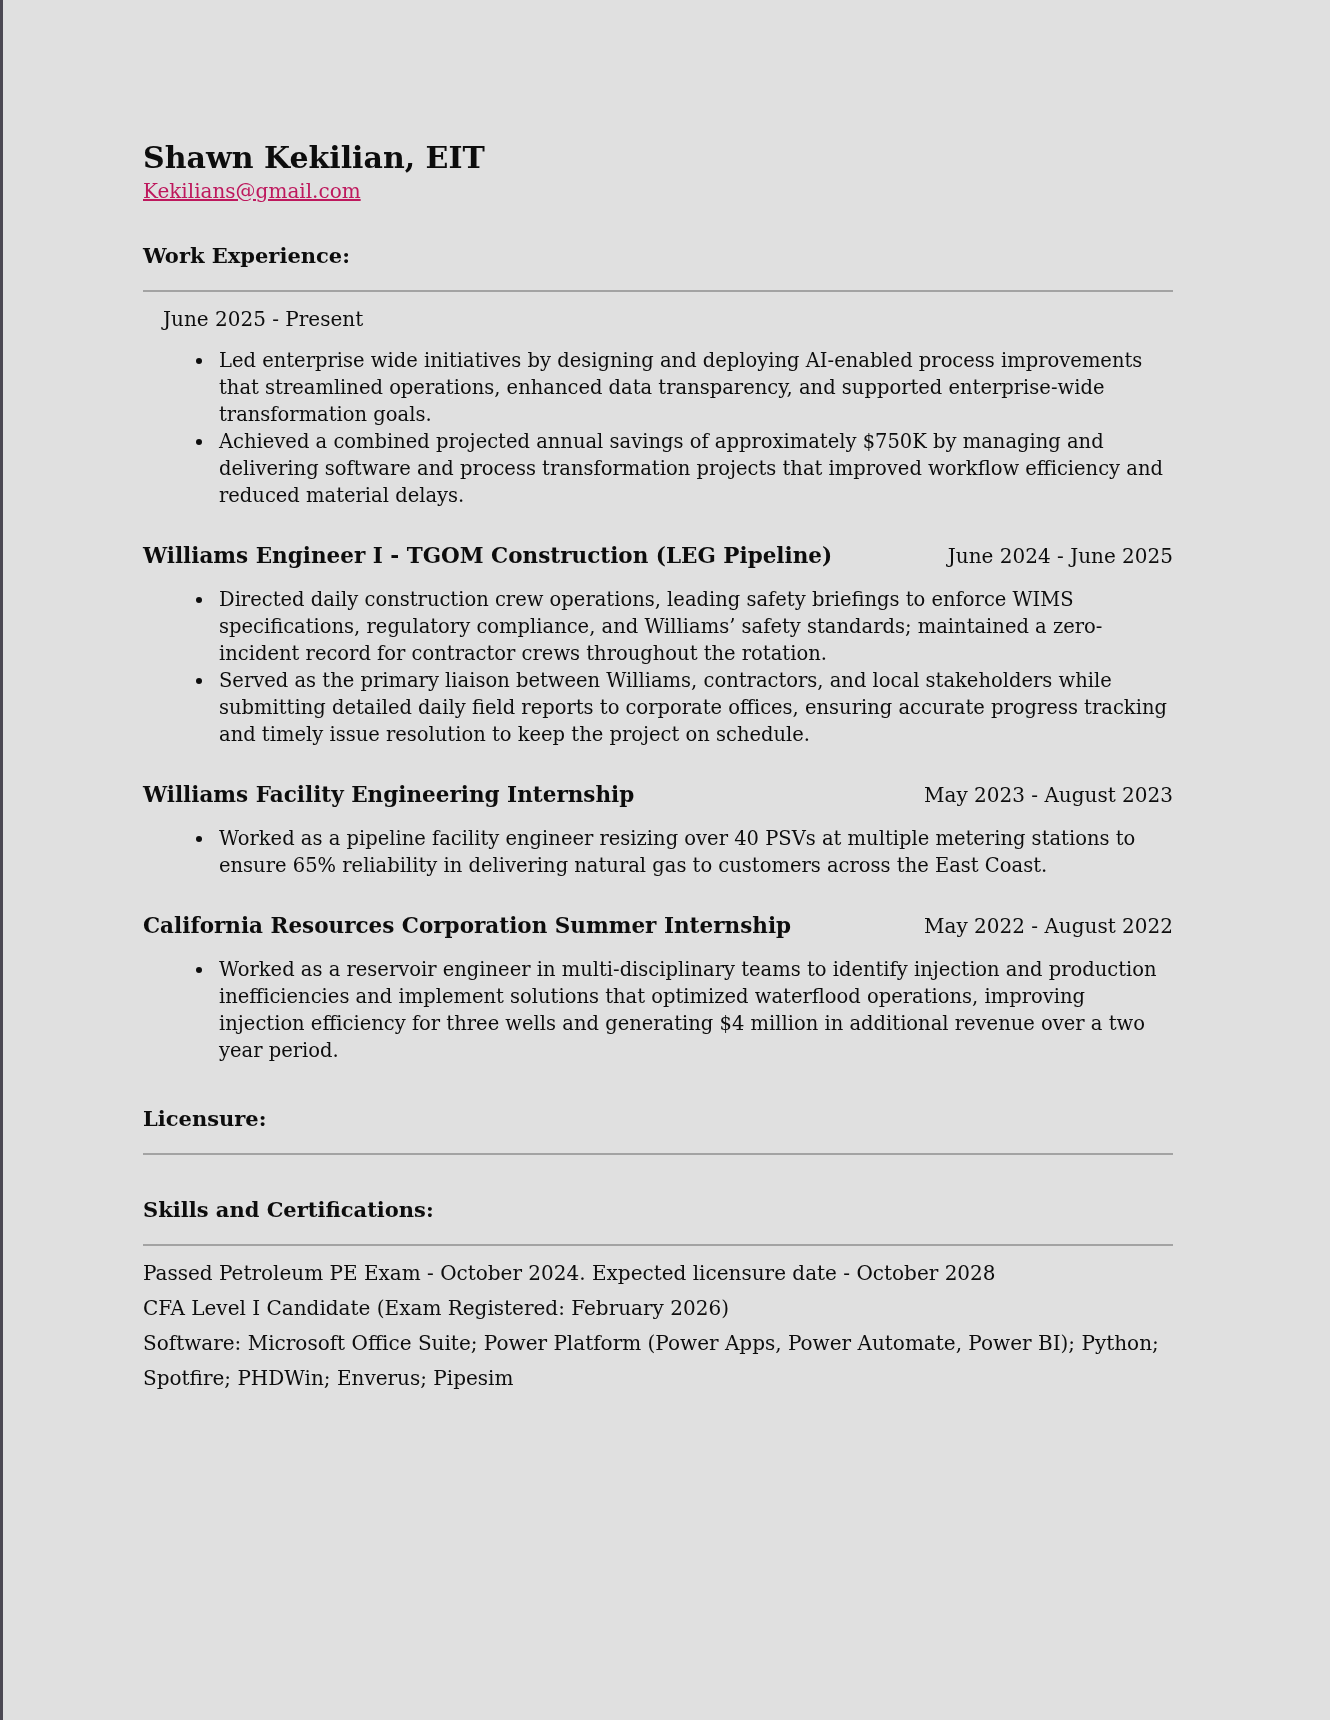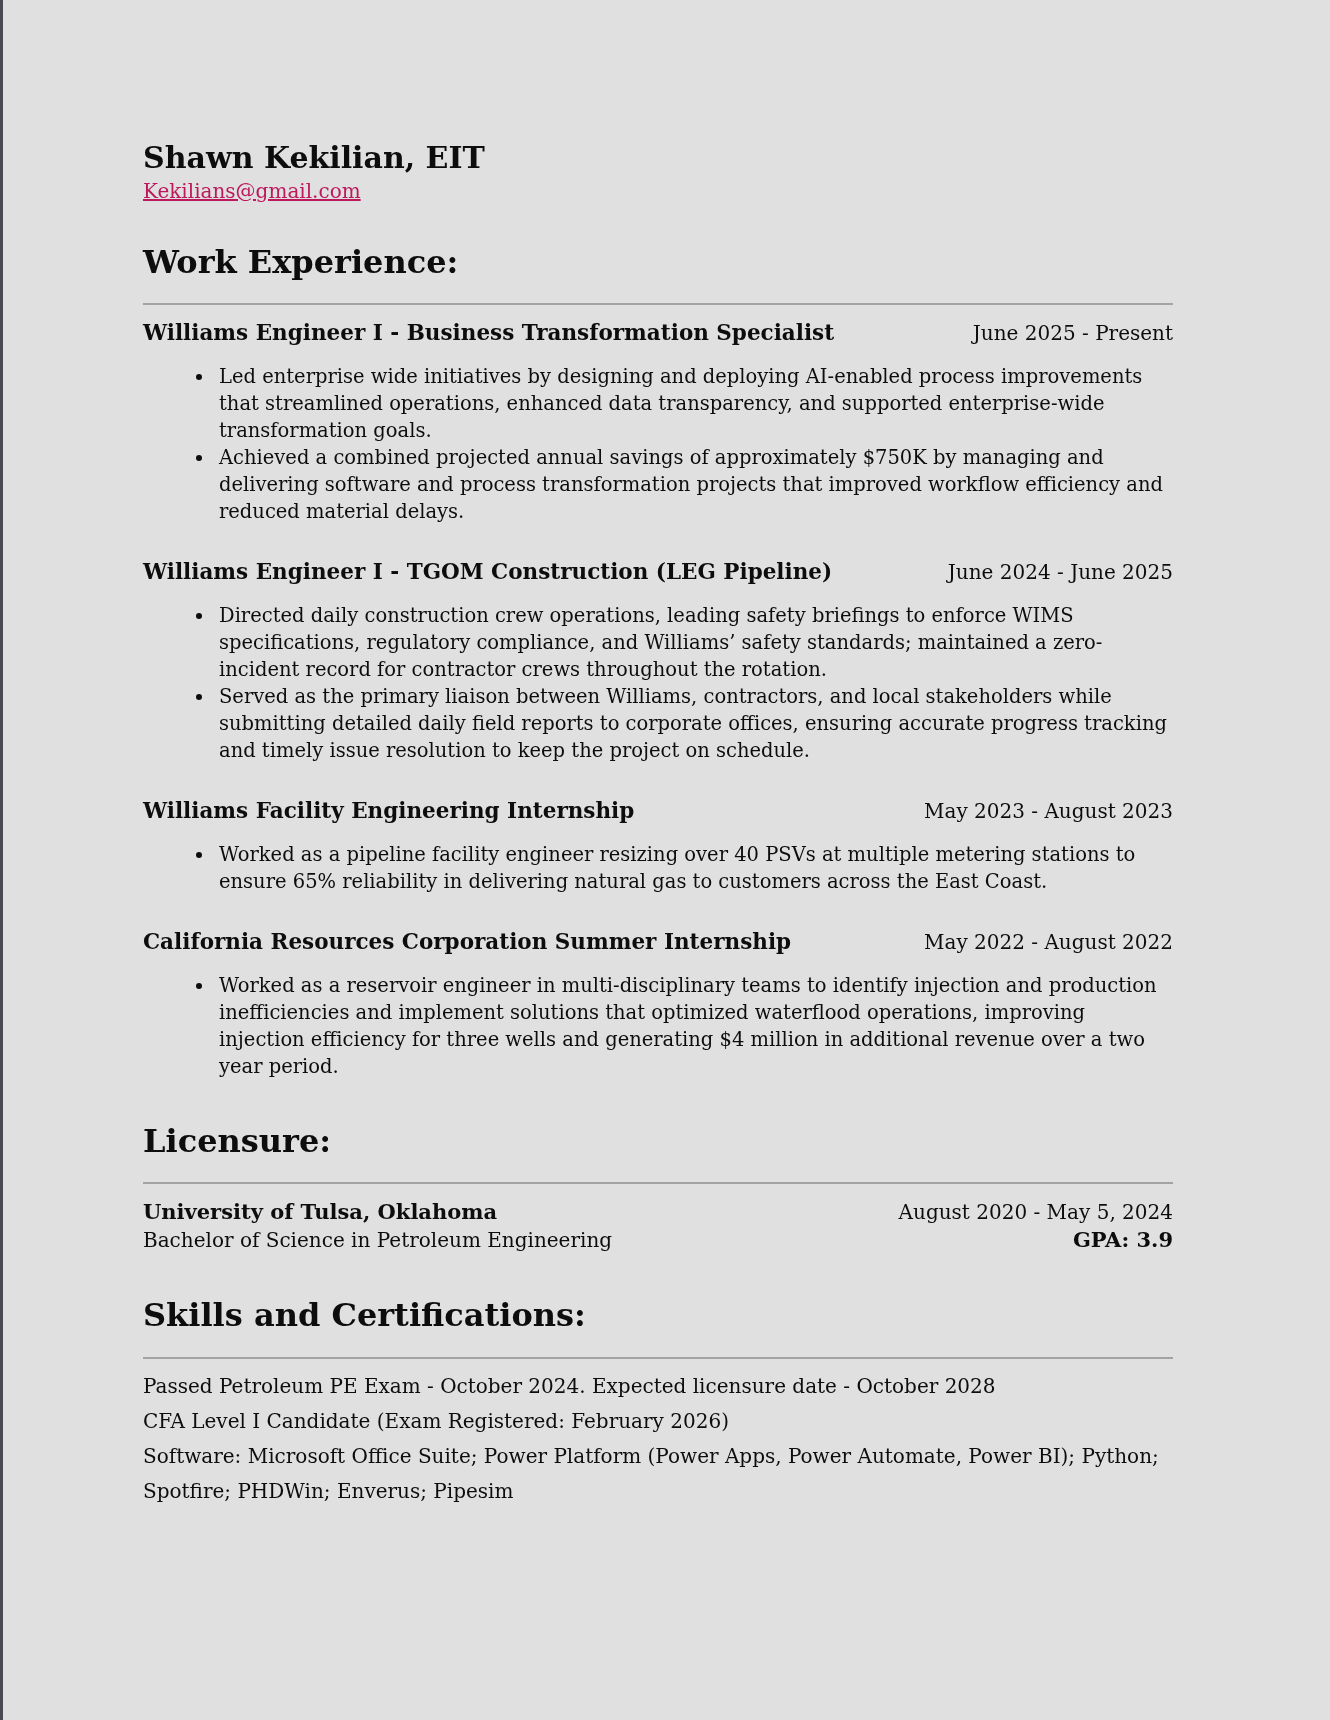--- a/index.html
+++ b/index.html
@@ -26,21 +26,21 @@
   }
   .email-link {
     display: inline-block;
     margin-top: 3px;
     font-size: 20px;
     color: #be185d;
     text-decoration: underline;
     cursor: pointer;
   }
   h2 {
-    font-size: 32px;
+    font-size: 21px;
     font-weight: bold;
     margin: 42px 0 0 0;
     line-height: 1.2;
   }
   h2.first-section { margin-top: 40px; }
   hr {
     border: none;
     border-top: 2px solid #a3a3a3;
     margin: 22px 0 0 0;
   }
@@ -102,21 +102,20 @@
     <h1>Shawn Kekilian, EIT</h1>
     <a class="email-link">Kekilians@gmail.com</a>
   </header>
 
   <section>
     <h2 class="first-section">Work Experience:</h2>
     <hr>
 
     <article class="job first">
       <div class="job-header">
-        <h3 class="job-title">Williams Engineer I - Business Transformation Specialist</h3>
         <span class="job-dates">June 2025 - Present</span>
       </div>
       <ul class="bullets">
         <li>Led enterprise wide initiatives by designing and deploying AI-enabled process improvements that streamlined operations, enhanced data transparency, and supported enterprise-wide transformation goals.</li>
         <li>Achieved a combined projected annual savings of approximately $750K by managing and delivering software and process transformation projects that improved workflow efficiency and reduced material delays.</li>
       </ul>
     </article>
 
     <article class="job">
       <div class="job-header">
@@ -146,30 +145,20 @@
       </div>
       <ul class="bullets">
         <li>Worked as a reservoir engineer in multi-disciplinary teams to identify injection and production inefficiencies and implement solutions that optimized waterflood operations, improving injection efficiency for three wells and generating $4 million in additional revenue over a two year period.</li>
       </ul>
     </article>
   </section>
 
   <section>
     <h2>Licensure:</h2>
     <hr>
-    <div class="edu-block">
-      <div class="edu-row">
-        <span class="edu-school">University of Tulsa, Oklahoma</span>
-        <span class="edu-dates">August 2020 - May 5, 2024</span>
-      </div>
-      <div class="edu-row">
-        <span class="edu-degree">Bachelor of Science in Petroleum Engineering</span>
-        <span class="edu-gpa">GPA: 3.9</span>
-      </div>
-    </div>
   </section>
 
   <section>
     <h2>Skills and Certifications:</h2>
     <hr>
     <div class="skills-block">
       <p>Passed Petroleum PE Exam - October 2024. Expected licensure date - October 2028</p>
       <p>CFA Level I Candidate (Exam Registered: February 2026)</p>
       <p>Software: Microsoft Office Suite; Power Platform (Power Apps, Power Automate, Power BI); Python; Spotfire; PHDWin; Enverus; Pipesim</p>
     </div>

